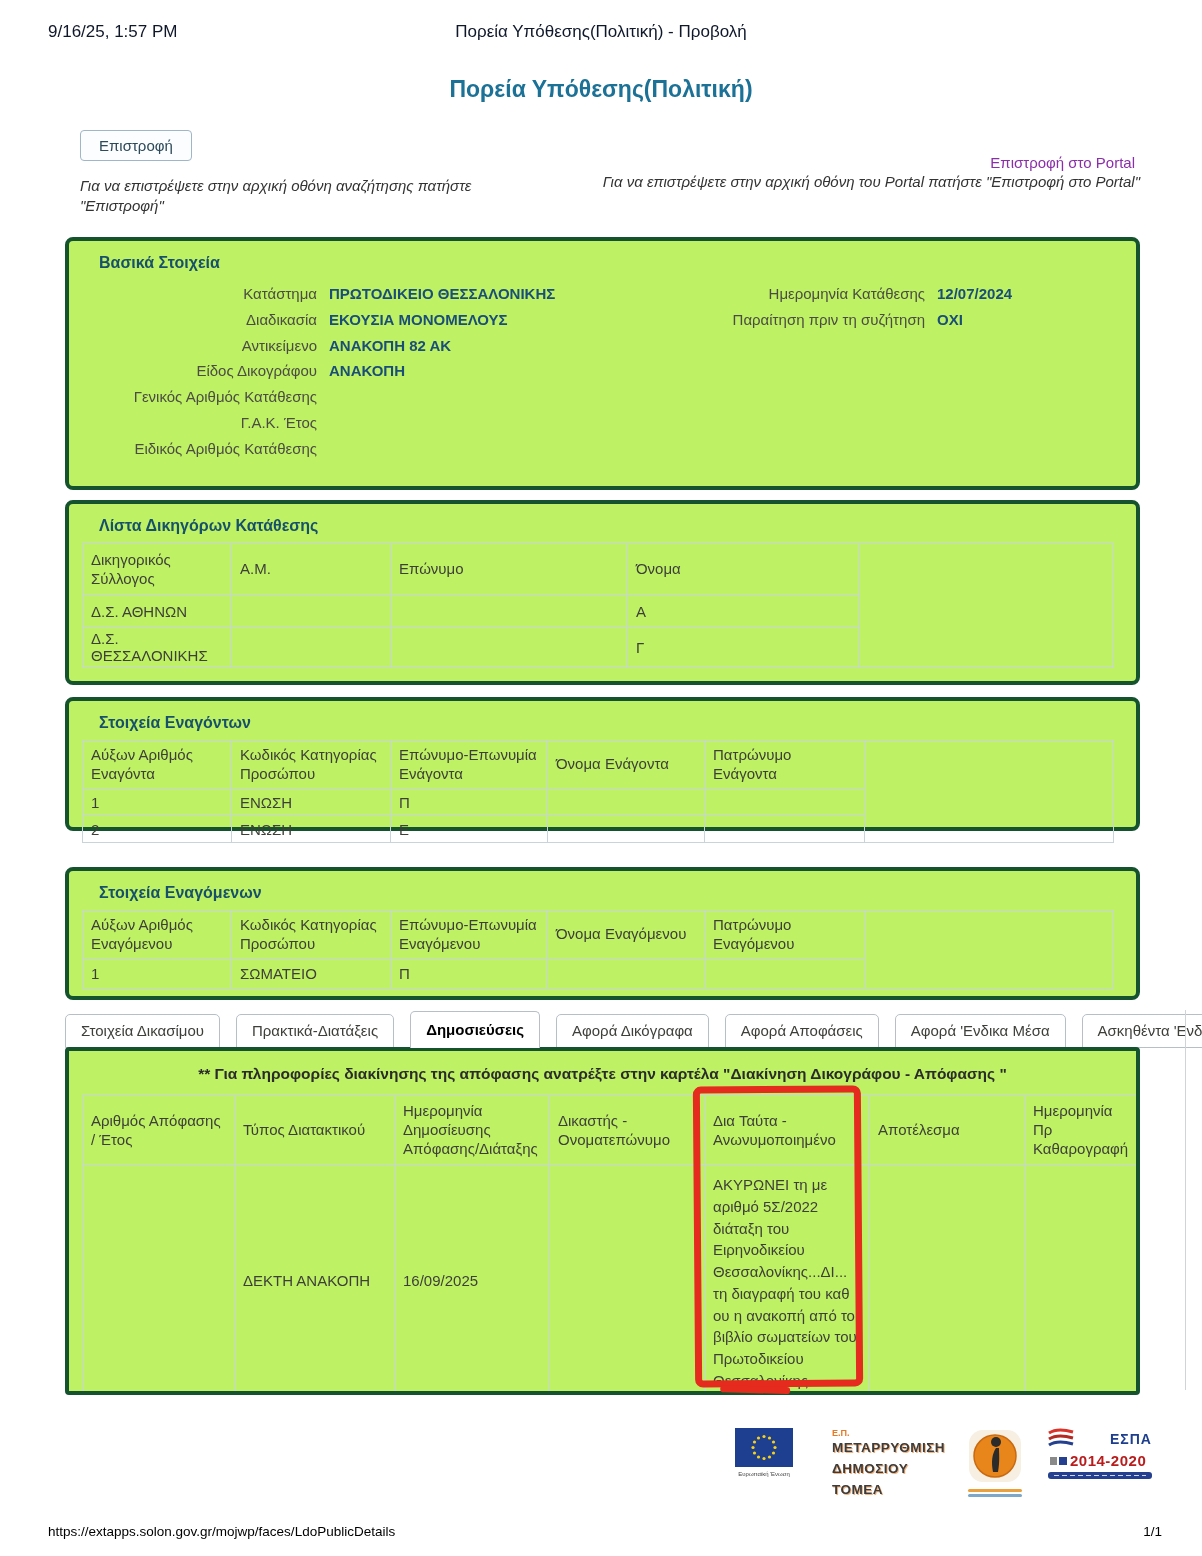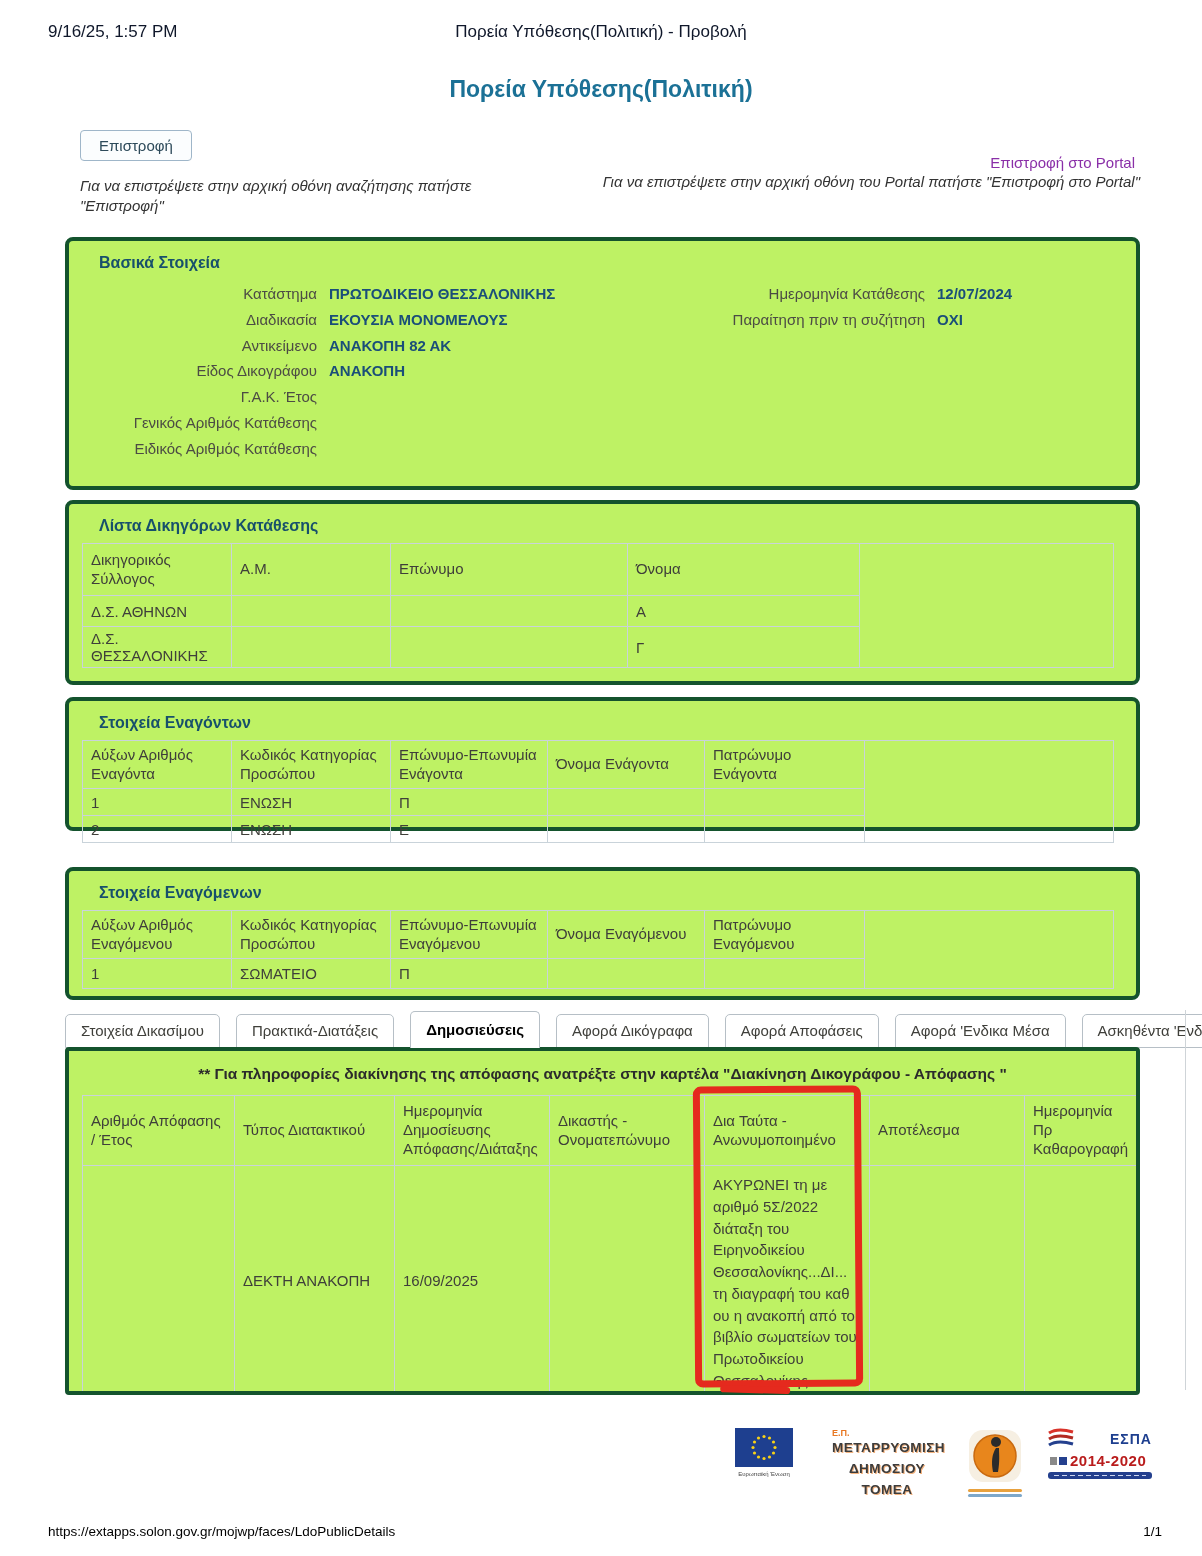--- a/index.html
+++ b/index.html
@@ -89,21 +89,21 @@
     background: #e52a1e; border-radius: 4px; transform: rotate(2deg); }
 
   
   .logos { position: absolute; top: 1428px; left: 720px; width: 440px; height: 96px; }
   .logo { position: absolute; top: 0; }
   .logo-eu { left: 14px; width: 60px; text-align: center; }
   .logo-eu .eu-caption { font-size: 6px; color: #444; line-height: 1.2; margin-top: 1px; }
   .logo-ep { left: 112px; width: 110px; }
   .ep-small { font-size: 9px; font-weight: bold; color: #e87722; }
   .ep-line { font-size: 13.5px; font-weight: bold; color: #3c3c3c; letter-spacing: 0.5px;
-    line-height: 1.55; text-shadow: 1px 1px 0 #f2b27e; text-align: center; }
+    line-height: 1.55; text-shadow: 1px 1px 0 #f2b27e; }
   .logo-digital { left: 244px; width: 62px; text-align: center; }
   .digital-caption { margin-top: 2px; }
   .digital-caption .bar { height: 3px; border-radius: 2px; margin: 2px 4px; }
   .bar-orange { background: #e8a13d; }
   .bar-blue { background: #7da7c9; }
   .logo-espa { left: 328px; width: 104px; }
   .espa-row1 { display: flex; align-items: center; }
   .espa-name { font-size: 14px; font-weight: bold; color: #1e3f8f; letter-spacing: 1px; line-height: 1; margin-left: 36px; }
   .espa-row2 { display: flex; align-items: center; margin-top: 2px; }
   .espa-flags { display: inline-block; width: 17px; height: 8px; margin: 0 3px 0 2px;
@@ -141,25 +141,25 @@
       </div>
     <div class="frow">
         <span class="flabel">Αντικείμενο</span>
         <span class="fvalue">ΑΝΑΚΟΠΗ 82 ΑΚ</span>
       </div>
     <div class="frow">
         <span class="flabel">Είδος Δικογράφου</span>
         <span class="fvalue">ΑΝΑΚΟΠΗ</span>
       </div>
     <div class="frow">
+        <span class="flabel">Γενικός Αριθμός Κατάθεσης</span>
+        <span class="fvalue"></span>
+      </div>
+    <div class="frow">
         <span class="flabel">Γ.Α.Κ. Έτος</span>
-        <span class="fvalue"></span>
-      </div>
-    <div class="frow">
-        <span class="flabel">Γενικός Αριθμός Κατάθεσης</span>
         <span class="fvalue"></span>
       </div>
     <div class="frow">
         <span class="flabel">Ειδικός Αριθμός Κατάθεσης</span>
         <span class="fvalue"></span>
       </div>
   </div>
   <div class="fields fields-right">
     <div class="frow">
         <span class="flabel">Ημερομηνία Κατάθεσης</span>

